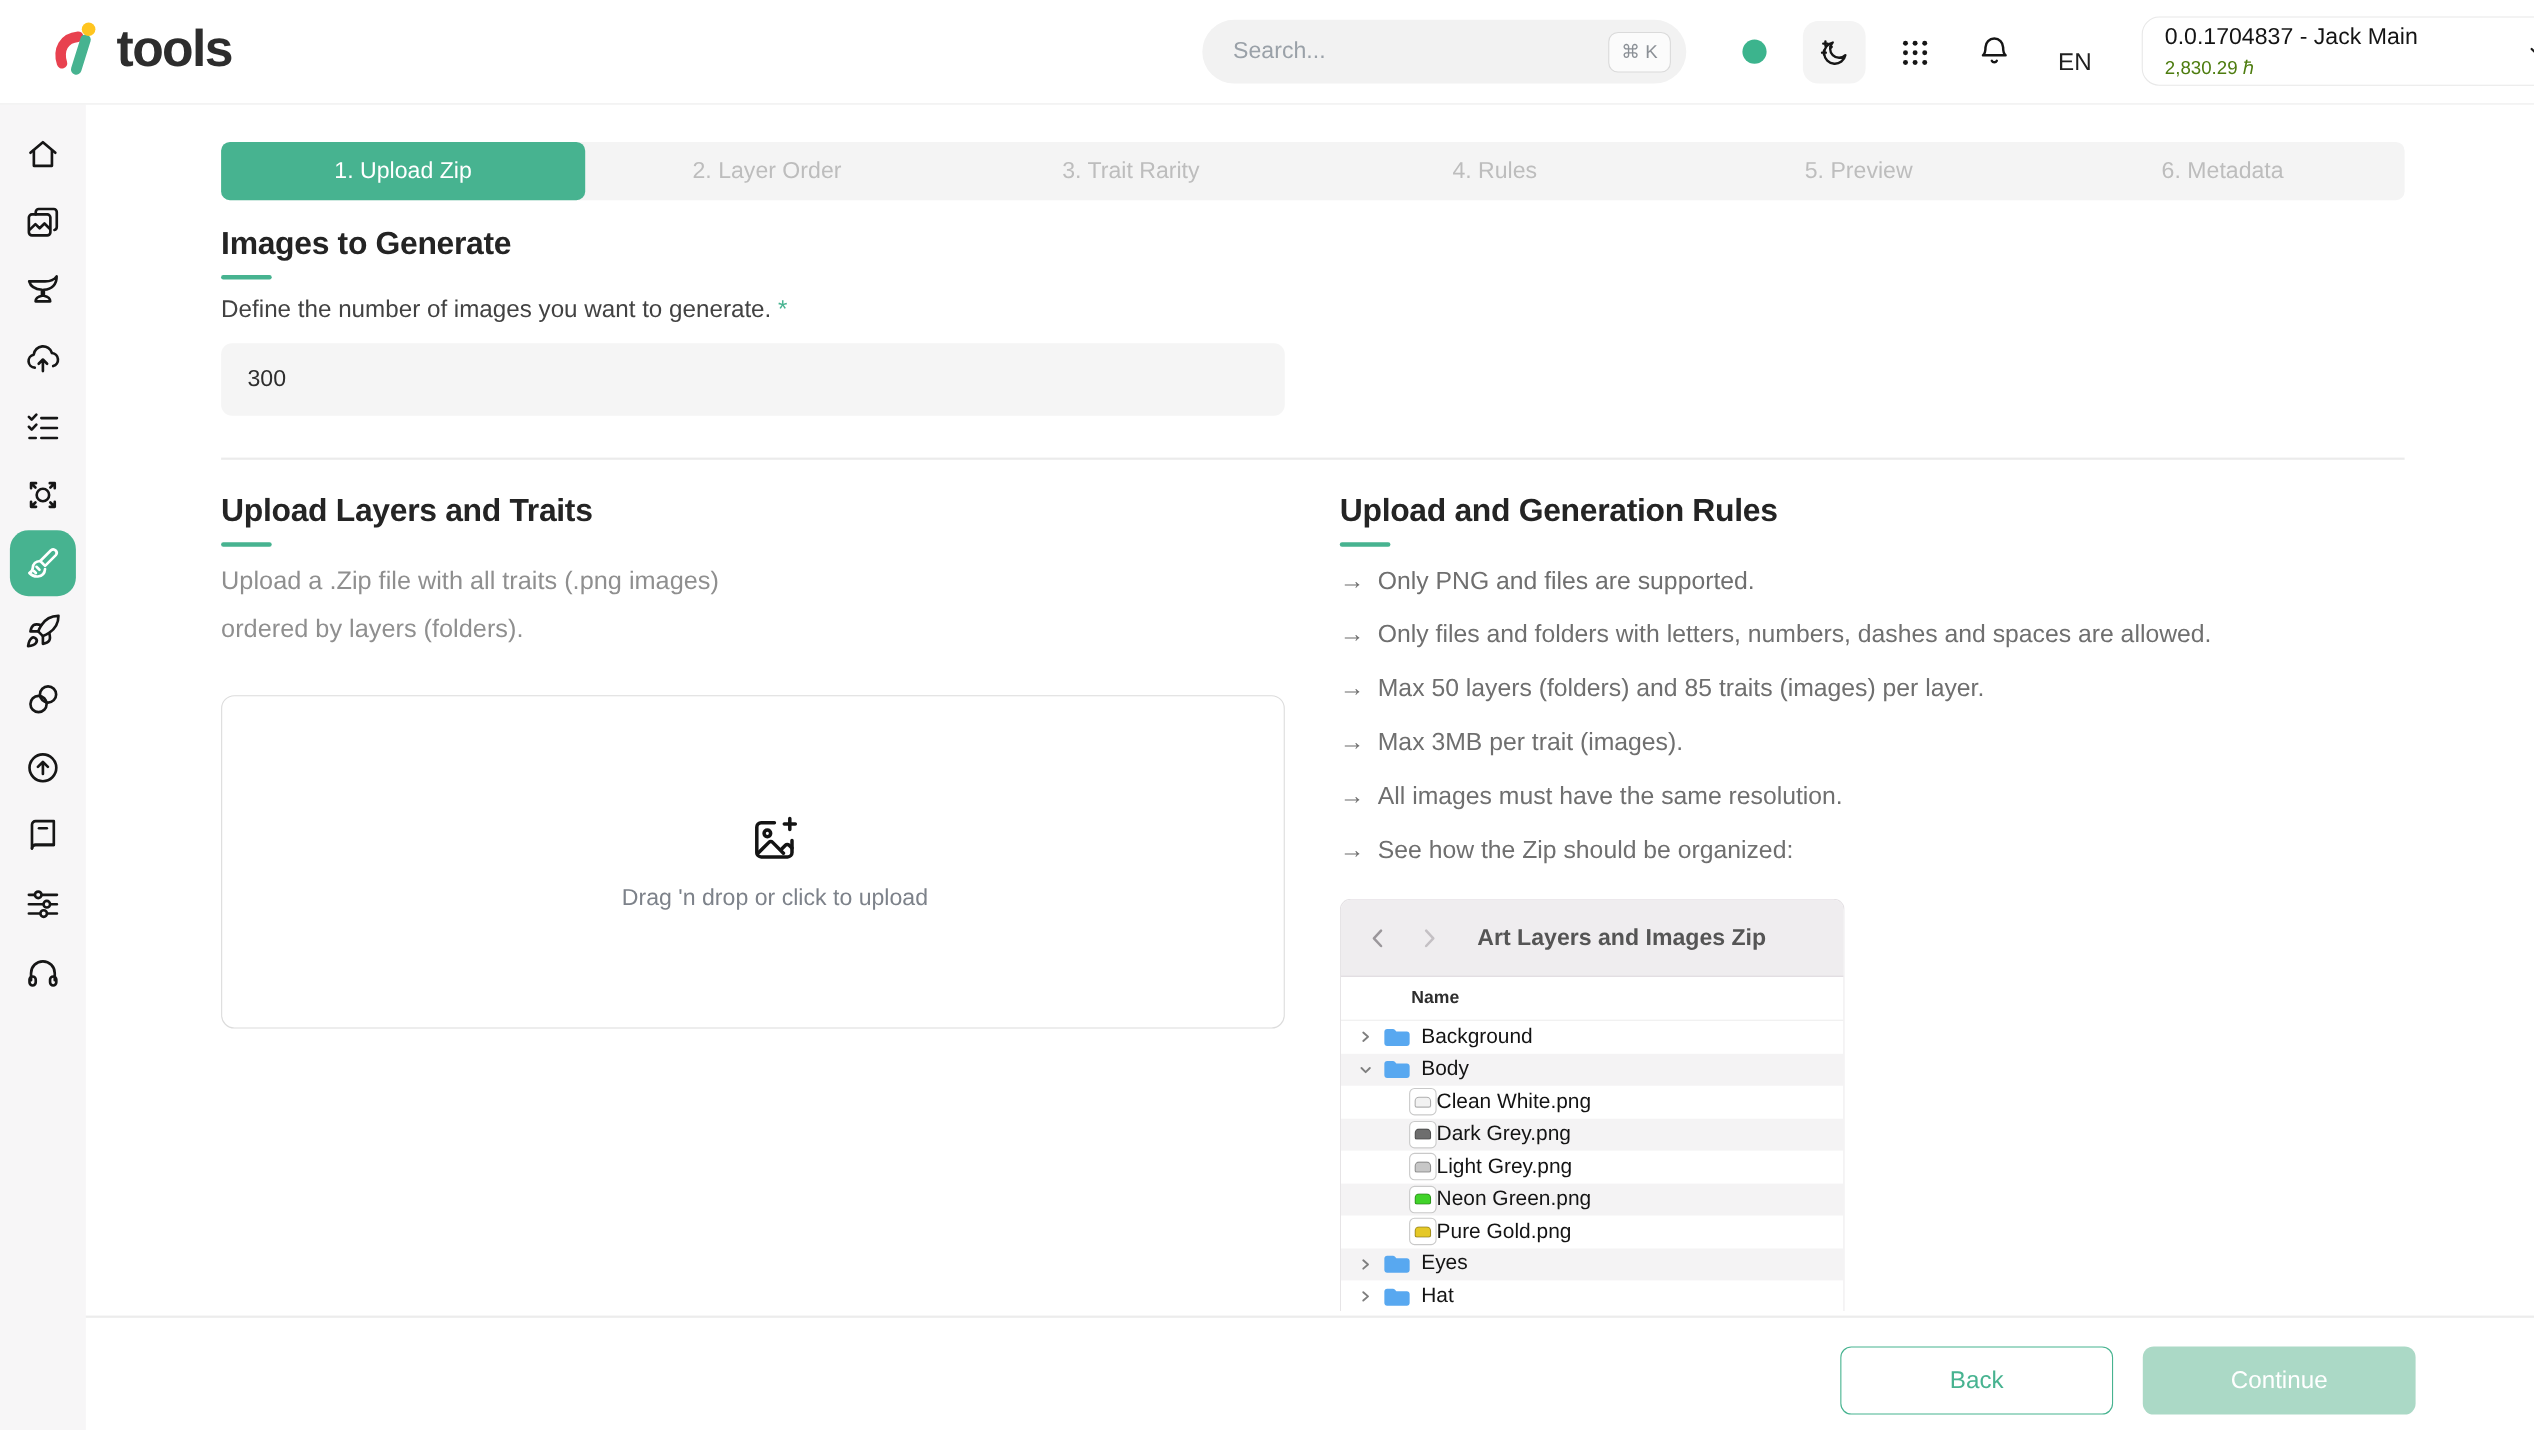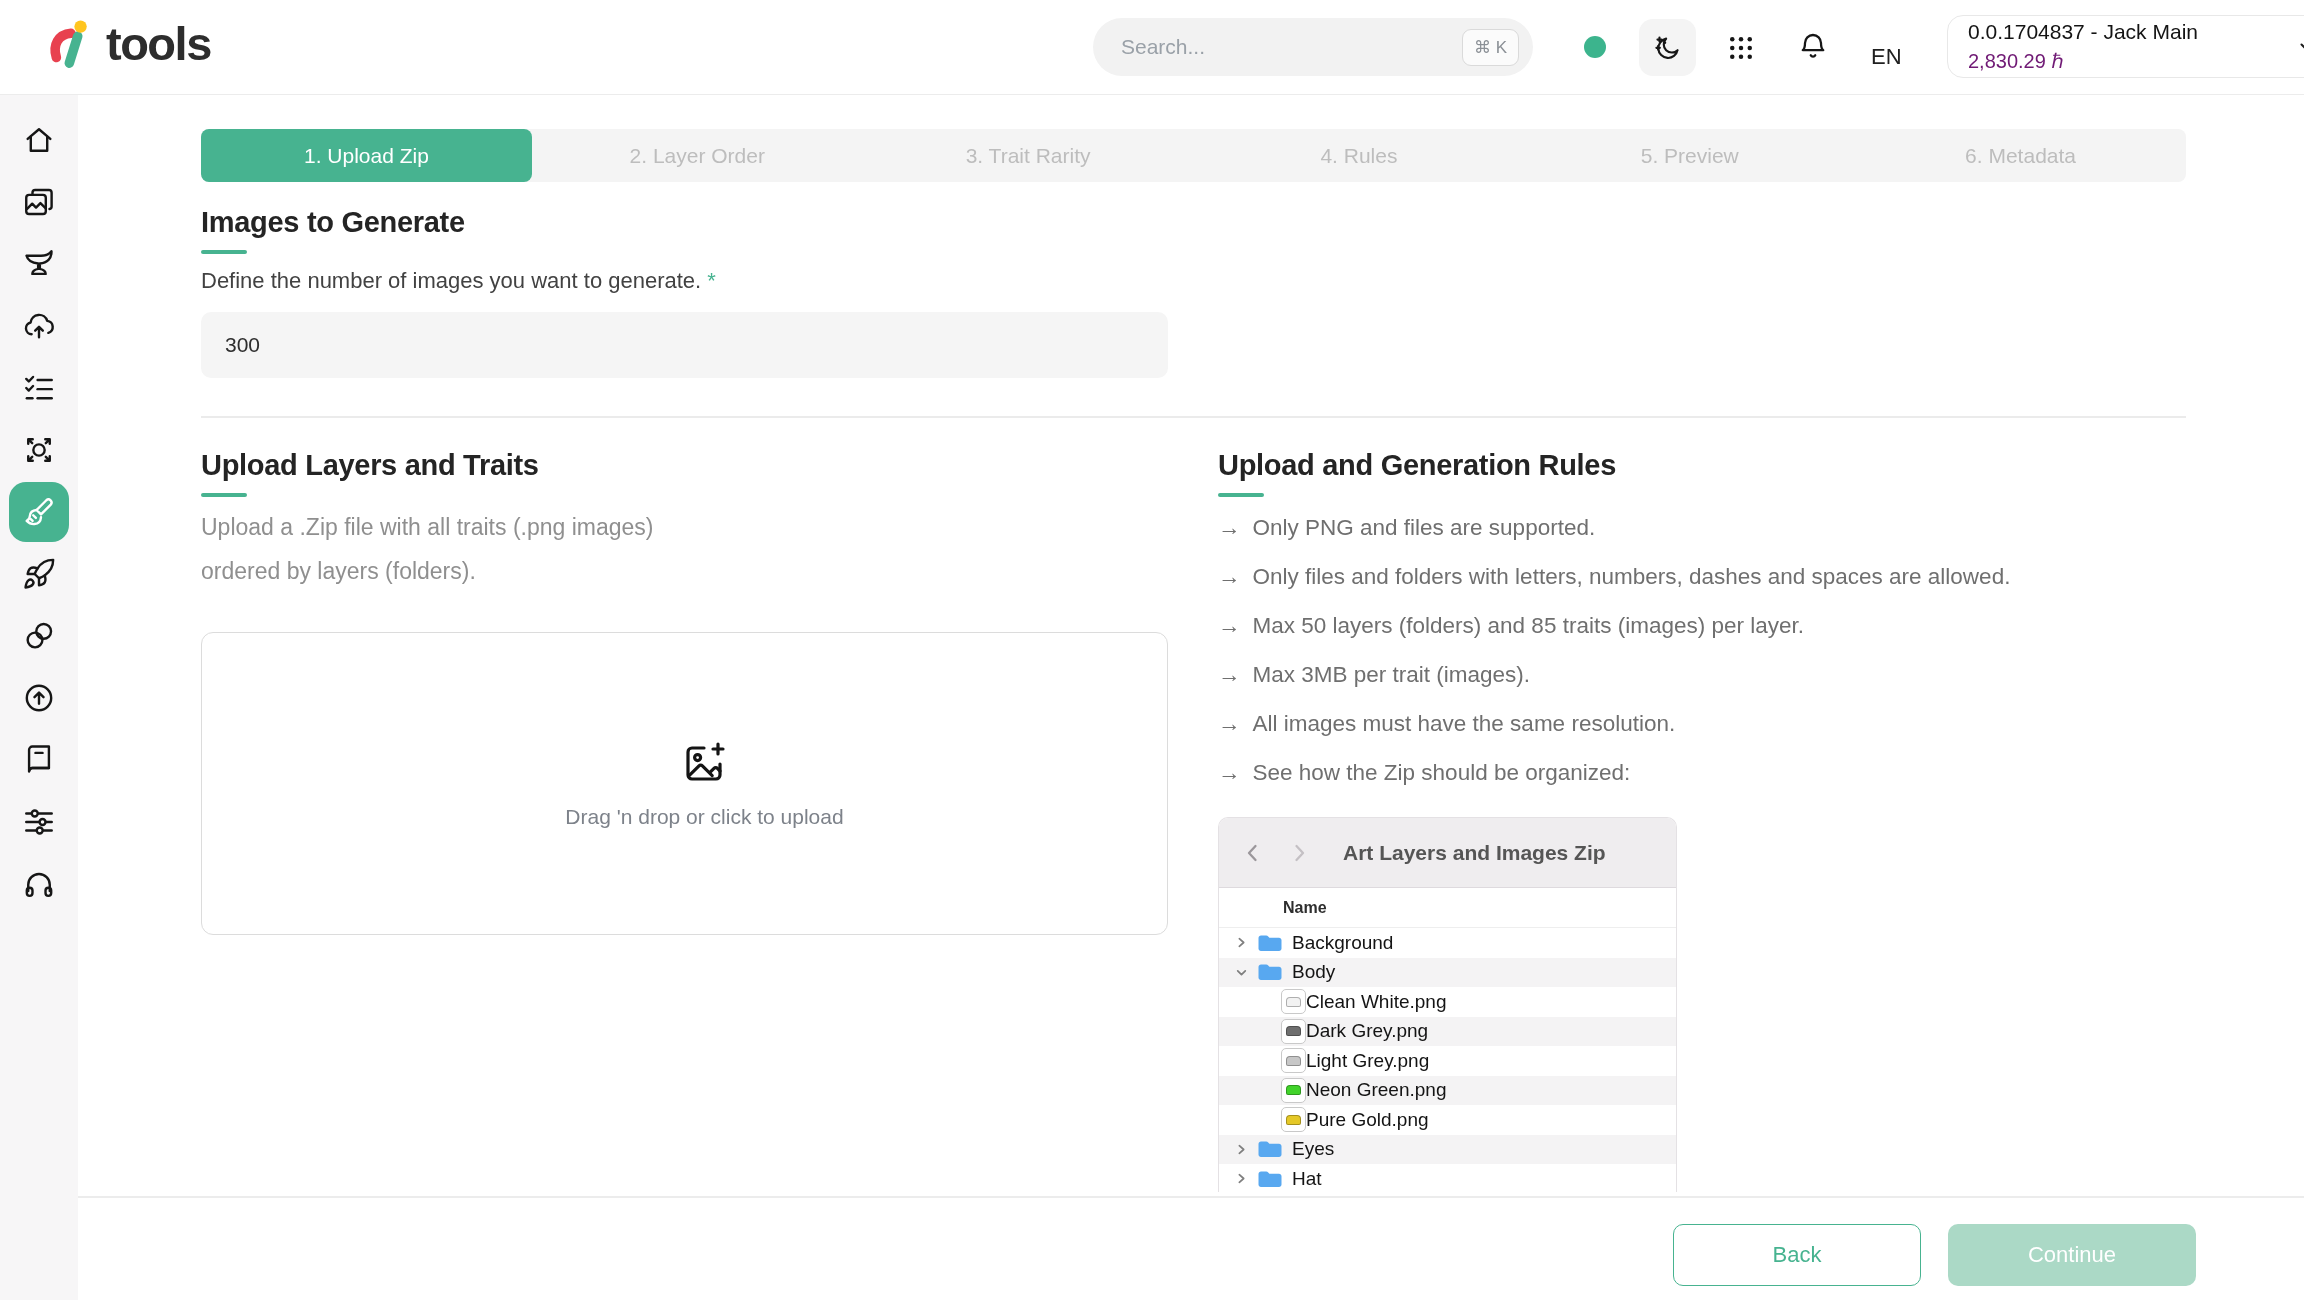--- a/index.html
+++ b/index.html
@@ -26,21 +26,21 @@
   .grid-btn { position:absolute; left:1718px; top:25px; width:46px; height:46px; display:flex;
               align-items:center; justify-content:center; cursor:pointer; }
   .bell-btn { position:absolute; left:1790px; top:24px; width:46px; height:46px; display:flex;
               align-items:center; justify-content:center; cursor:pointer; }
   .lang { position:absolute; left:1871px; top:44px; font-size:22px; color:#202020; cursor:pointer; }
   .account { position:absolute; left:1947px; top:15px; width:389px; height:63px; background:#fff;
              border:1px solid #e8e8e8; border-radius:16px; display:flex; align-items:center;
              padding:0 16px 0 20px; cursor:pointer; }
   .account-texts { flex:1; }
   .account-name { font-size:21px; color:#141414; font-weight:500; white-space:nowrap; }
-  .account-balance { font-size:20px; color:#701a75; margin-top:3px; }
+  .account-balance { font-size:17px; color:#4d7c0f; margin-top:3px; }
 
   
   .sidebar { position:absolute; left:0; top:95px; width:78px; height:1205px; background:#f7f6f7;
              padding-top:14px; }
   .side-item { height:62px; display:flex; align-items:center; justify-content:center; cursor:pointer; }
   .side-item svg { width:34px; height:34px; }
   .side-pill { width:60px; height:60px; border-radius:17px; background:#47b390; display:flex;
                align-items:center; justify-content:center; }
 
   

